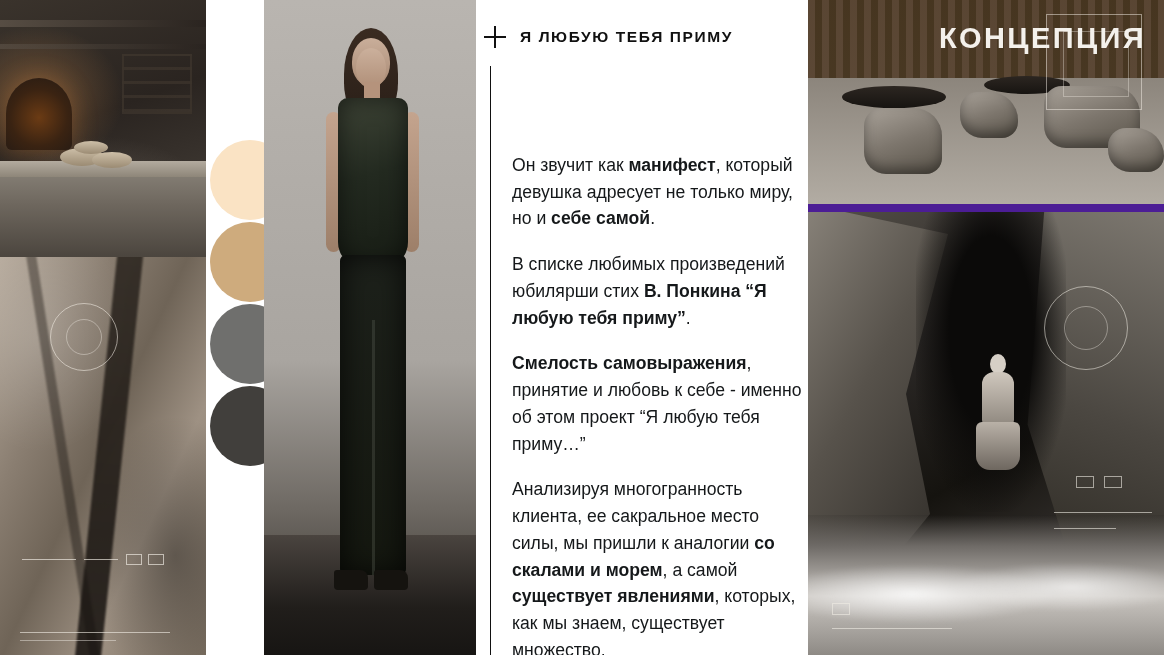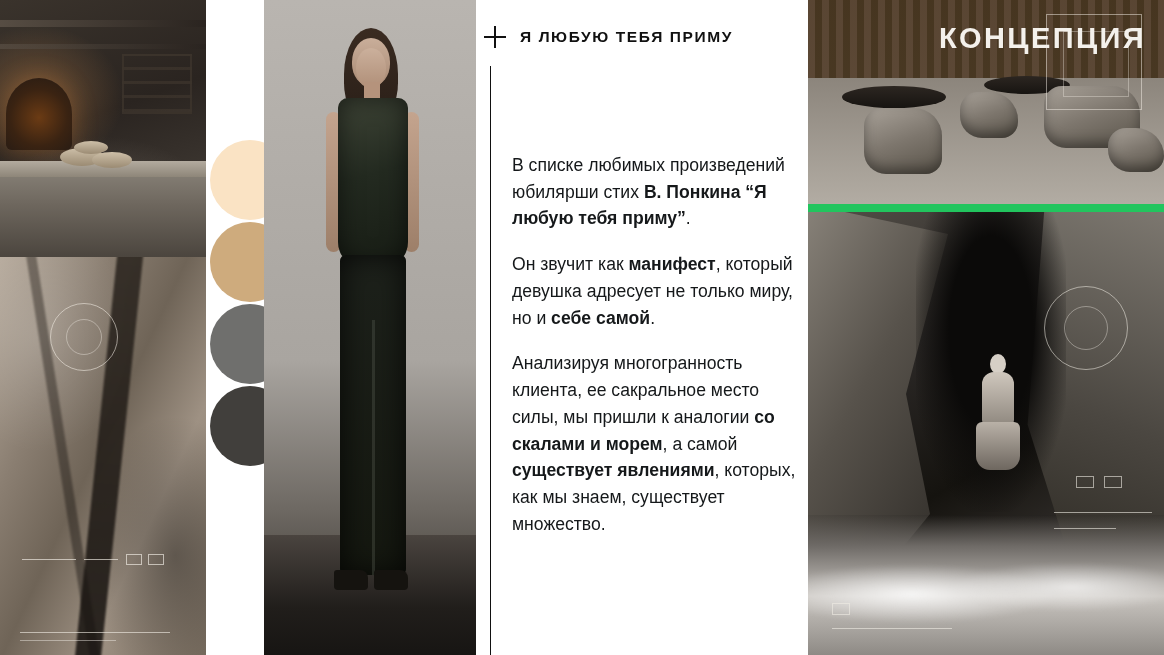--- a/index.html
+++ b/index.html
@@ -5,21 +5,21 @@
   * { box-sizing: border-box; margin: 0; padding: 0; }
   html, body {
     width: 1164px; height: 655px;
     background: #ffffff;
     font-family: "Liberation Sans", sans-serif;
     overflow: hidden;
   }
   .slide {
     position: relative;
     width: 1164px; height: 655px;
-    background: #22c55e;
+    background: #4c1d95;
   }
 
   
   .left-col {
     position: absolute; left: 0; top: 0;
     width: 206px; height: 655px;
     display: flex; flex-direction: column;
   }
   .photo-interior {
     position: relative;
@@ -388,22 +388,23 @@
     </div>
   </div>
 
   <div class="text-col">
     <div class="divider-v"></div>
     <div class="title-row">
       <span class="plus-icon"></span>
       <span class="slide-title">Я ЛЮБУЮ ТЕБЯ ПРИМУ</span>
     </div>
     <div class="body-text">
+        <p><span>Он звучит как </span><b>манифест</b><span>, который девушка адресует не только миру, но и </span><b>себе самой</b><span>.</span></p>
         <p><span>В списке любимых произведений юбилярши стих </span><b>В. Понкина “Я любую тебя приму”</b><span>.</span></p>
-        <p><span>Он звучит как </span><b>манифест</b><span>, который девушка адресует не только миру, но и </span><b>себе самой</b><span>.</span></p>
+        <p><b>Смелость самовыражения</b><span>, принятие и любовь к себе - именно об этом проект “Я любую тебя приму…”</span></p>
         <p><span>Анализируя многогранность клиента, ее сакральное место силы, мы пришли к аналогии </span><b>со скалами и морем</b><span>, а самой </span><b>существует явлениями</b><span>, которых, как мы знаем, существует множество.</span></p>
       </div>
   </div>
 
   <div class="right-col">
 
     <div class="photo-stone-room">
       <div class="psr-wall"></div>
       <div class="psr-floor"></div>
       <div class="psr-table psr-t1"></div>

